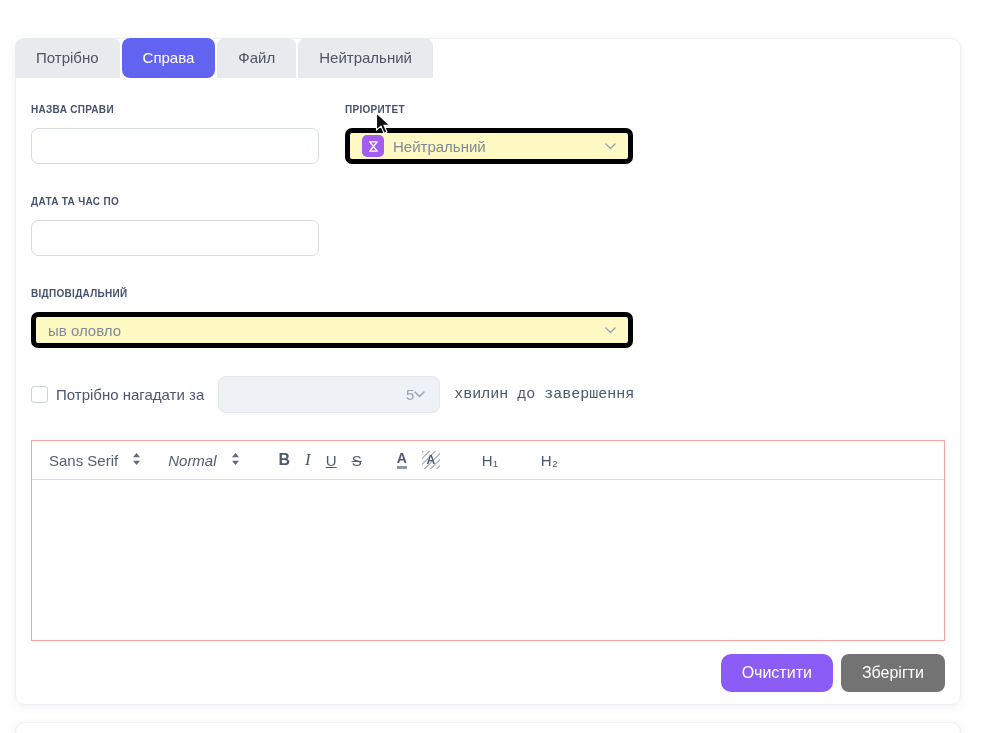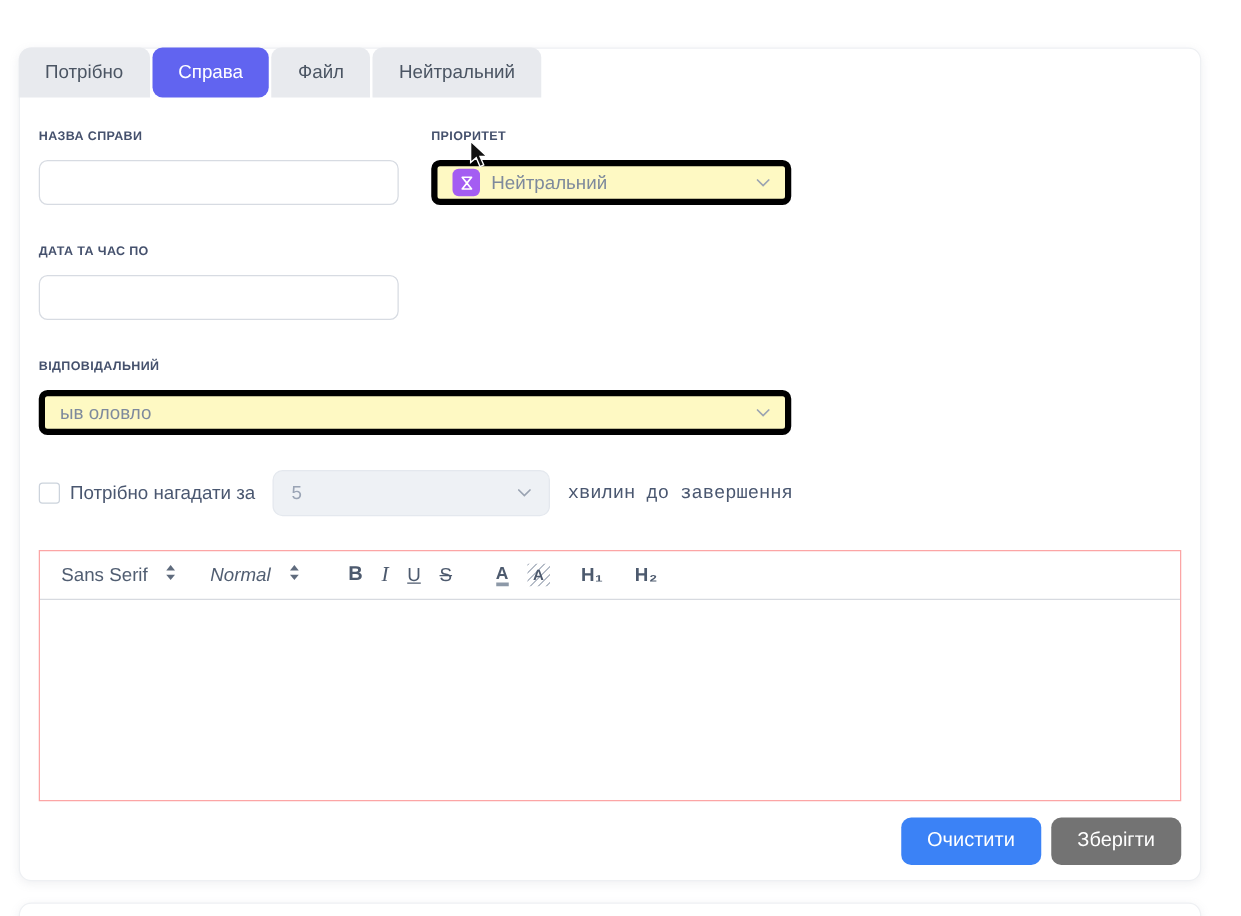--- a/index.html
+++ b/index.html
@@ -47,21 +47,21 @@
   .chev { flex:0 0 auto; display:flex; align-items:center; color:#9aa3b2; }
 
   .responsible-block { width:602px; margin-top:32px; }
 
   .pri-icon {
     width:22px; height:22px; background:#a45df2; border-radius:5px; margin-right:9px;
     display:flex; align-items:center; justify-content:center; flex:0 0 auto;
   }
 
   
-  .reminder-row { margin-top:28px; display:flex; align-items:center; }
+  .reminder-row { margin-top:28px; display:flex; align-items:center;text-align:right; }
   .checkbox {
     width:17px; height:17px; border:1px solid #ccd3dc; border-radius:3px;
     background:#fff; cursor:pointer; flex:0 0 auto;
   }
   .reminder-label { margin-left:8px; font-size:15px; color:#4a5770; }
   .reminder-select {
     margin-left:14px; width:222px; height:37px; background:#eef1f5;
     border:1px solid #e4e8ee; border-radius:8px; padding:0 14px;
     display:flex; align-items:center; cursor:default;
   }
@@ -82,29 +82,29 @@
   .fmt-bold { font-weight:700; font-size:16px; }
   .fmt-italic { font-family:"Liberation Serif", serif; font-style:italic; font-size:17px; }
   .fmt-underline { text-decoration:underline; font-size:15px; }
   .fmt-strike { text-decoration:line-through; font-size:15px; }
   .fmt-color { margin-left:20px; font-size:14px; font-weight:700;
     border-bottom:3px solid #8d99a8; line-height:15px; }
   .fmt-bg {
     width:18px; height:18px; font-size:12px; font-weight:700; line-height:18px;
     background:repeating-linear-gradient(135deg,#b6bdc8 0 1.5px,#ffffff 1.5px 4.5px);
   }
-  .fmt-h { margin-left:10px; font-size:15px; font-weight:700; letter-spacing:.5px; }
+  .fmt-h { margin-left:27px; font-size:15px; font-weight:400; letter-spacing:.5px; }
   .editor-content { height:160px; background:#fff; cursor:text; padding:10px 12px;
     font-size:15px; color:#333; }
 
   
   .actions { margin-top:13px; display:flex; justify-content:flex-end; gap:8px; }
   .btn { height:38px; border:none; border-radius:8px; font-size:16px; color:#fff;
     padding:0 21px; cursor:pointer; font-family:"Liberation Sans", sans-serif; }
-  .btn-clear { background:#3b82f6; }
+  .btn-clear { background:#8b5cf6;border-radius:10px; }
   .btn-save { background:#737373; }
 
   
   .next-card {
     position:absolute; left:15px; top:722px; width:946px; height:60px;
     background:#fff; border:1px solid #eef0f3; border-radius:10px;
     box-shadow:0 2px 8px rgba(130,140,160,.12);
   }
 
   

